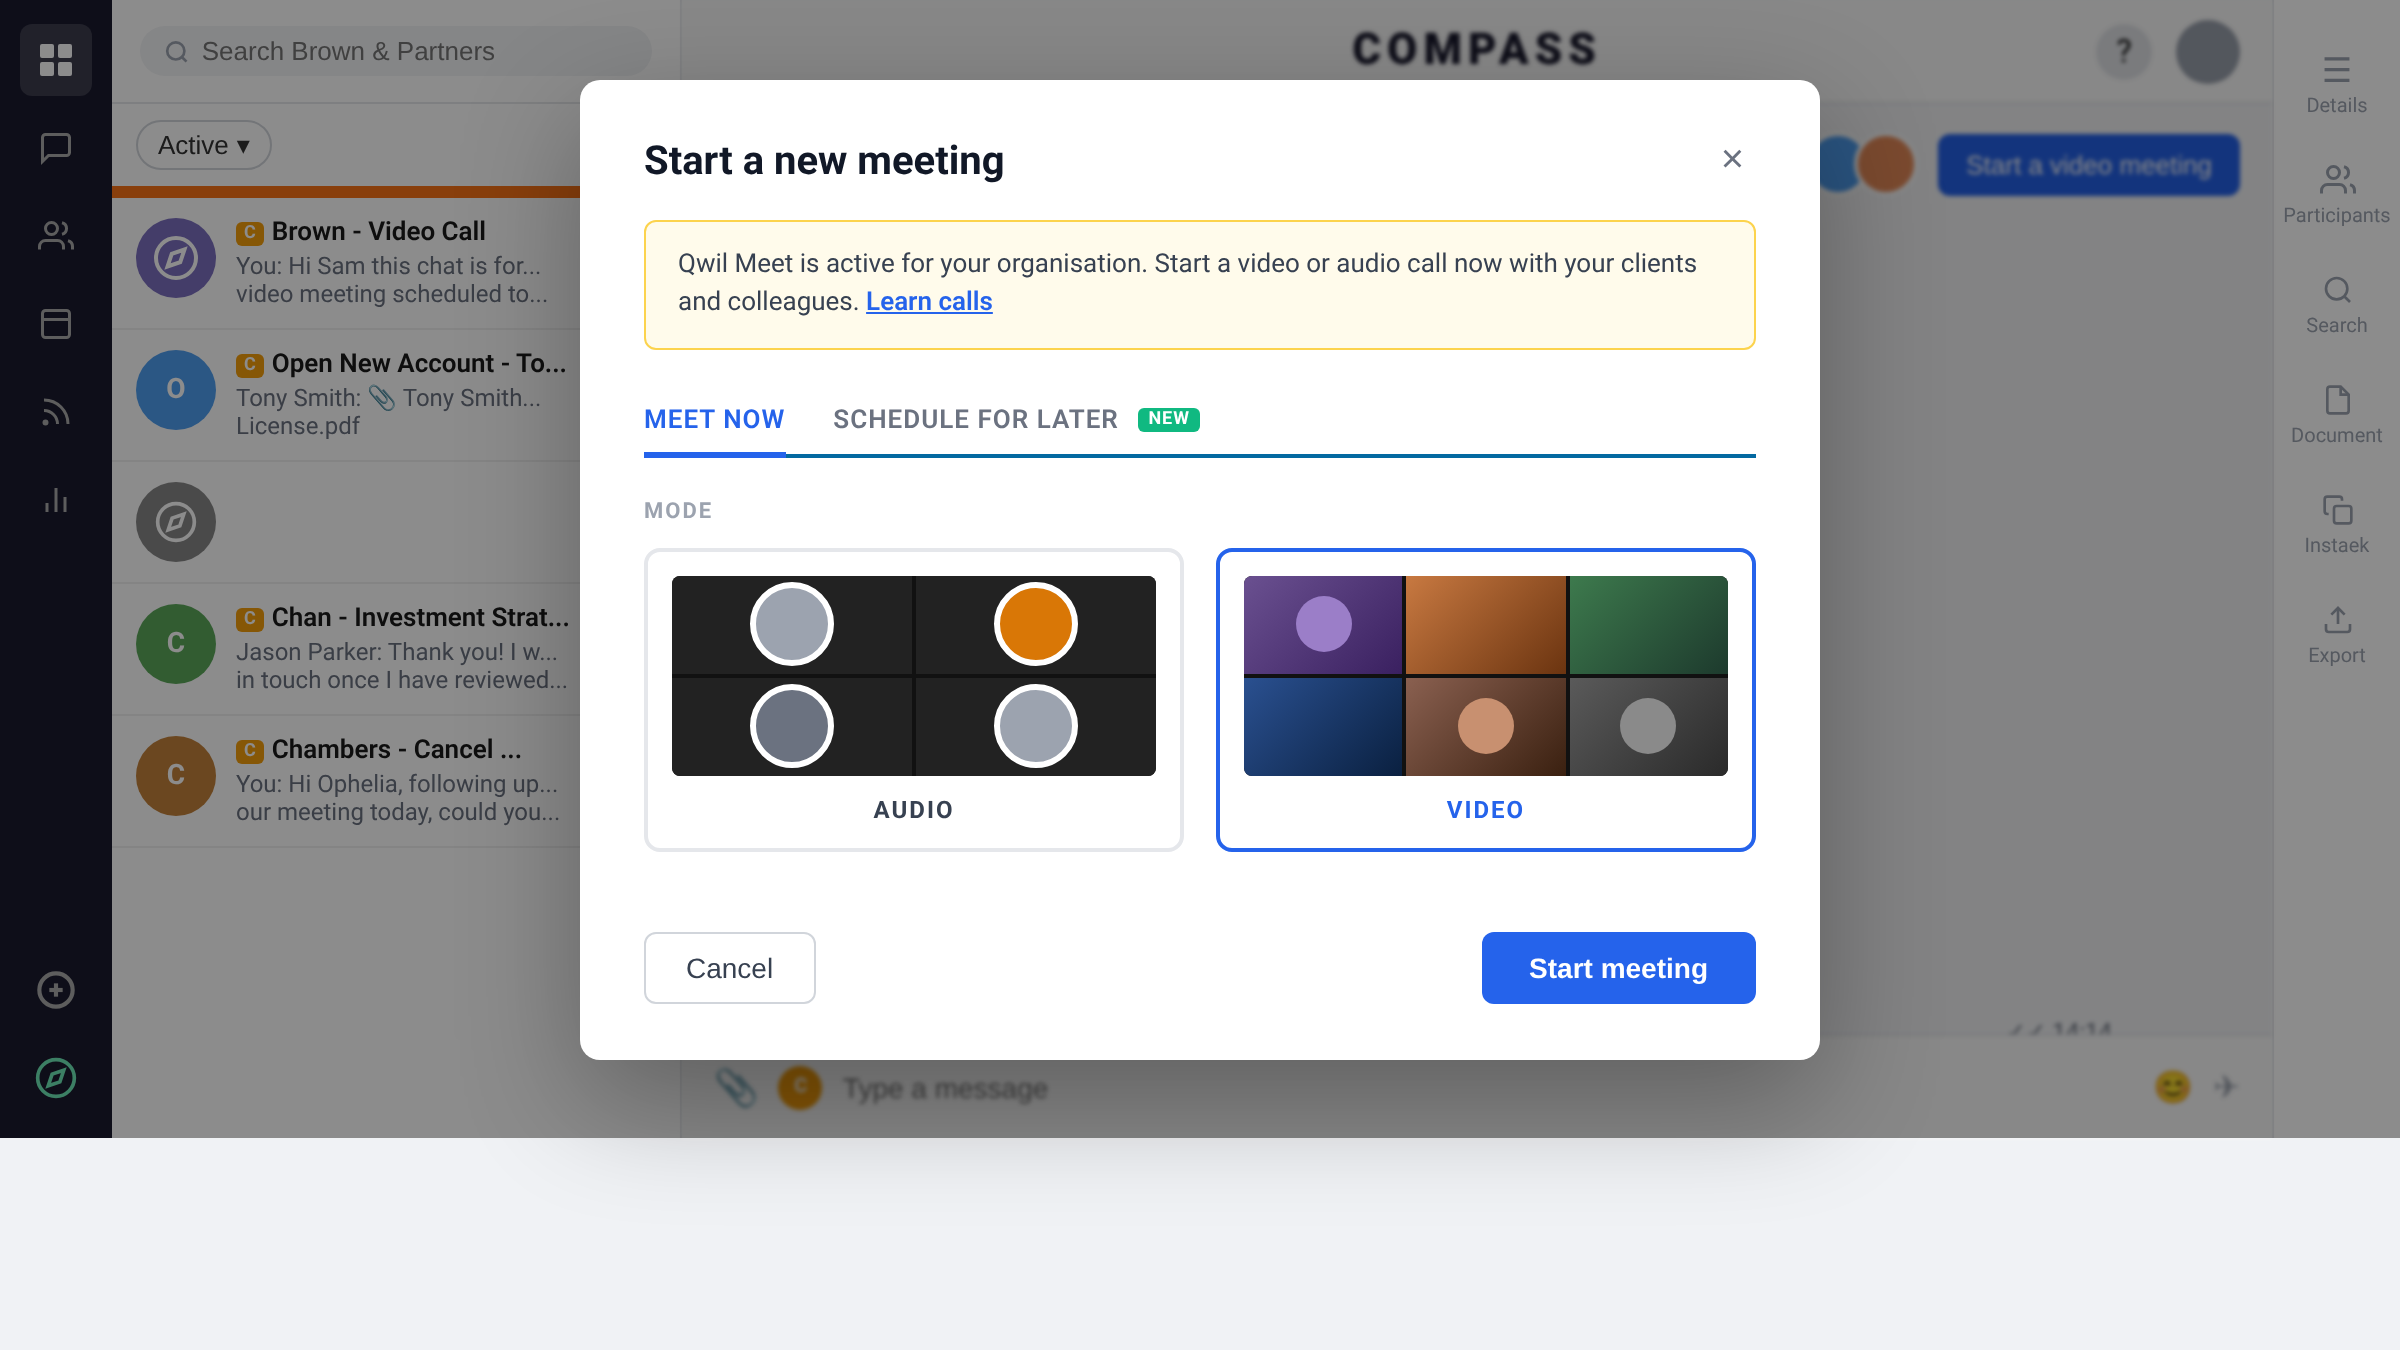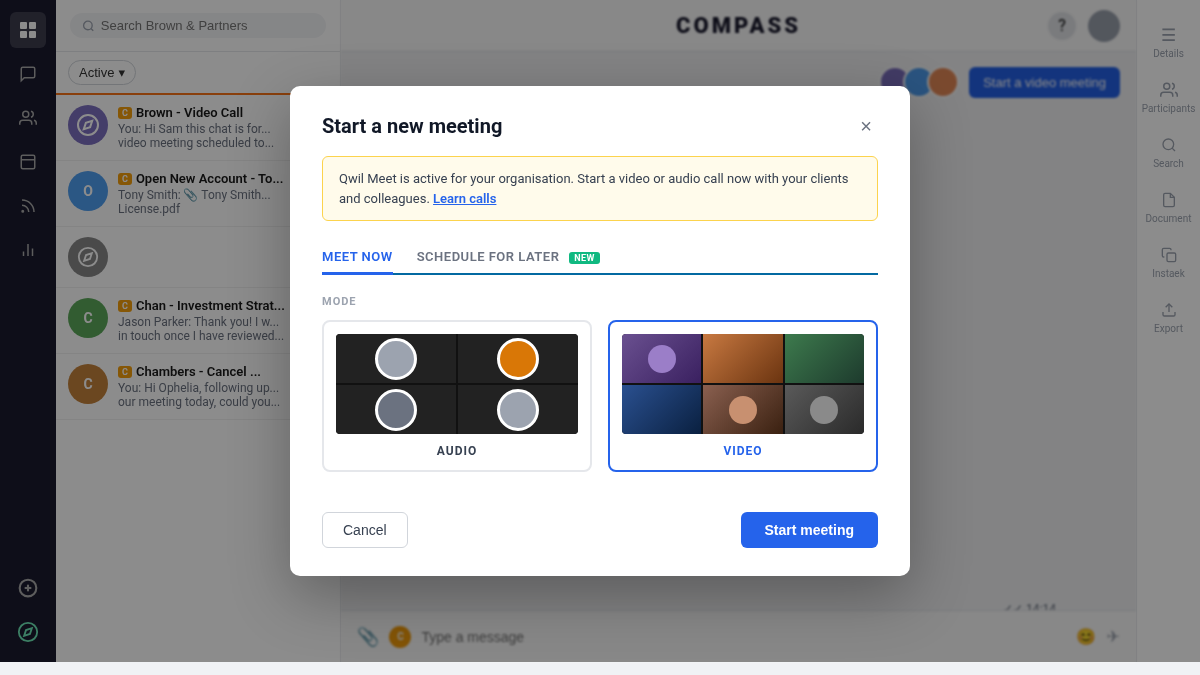--- a/index.html
+++ b/index.html
@@ -8,21 +8,21 @@
       width: 1200px;
       height: 675px;
       overflow: hidden;
       position: relative;
       background: #f0f2f5;
     }
 
     
     .app-bg {
       width: 1200px;
-      height: 662px;
+      height: 569px;
       display: flex;
       position: relative;
       background: #f5f6f8;
     }
 
     
     .left-sidebar {
       width: 56px;
       background: #1a1a2e;
       height: 100%;
@@ -77,21 +77,21 @@
     .search-box input {
       border: none;
       background: transparent;
       font-size: 13px;
       color: #666;
       outline: none;
       width: 100%;
     }
     .filter-bar {
       padding: 8px 12px;
-      border-bottom: 2px solid #f97316;
+      border-bottom: 6px solid #f97316;
     }
     .filter-btn {
       display: inline-flex;
       align-items: center;
       gap: 4px;
       background: #fff;
       border: 1px solid #d1d5db;
       border-radius: 16px;
       padding: 4px 10px;
       font-size: 13px;

